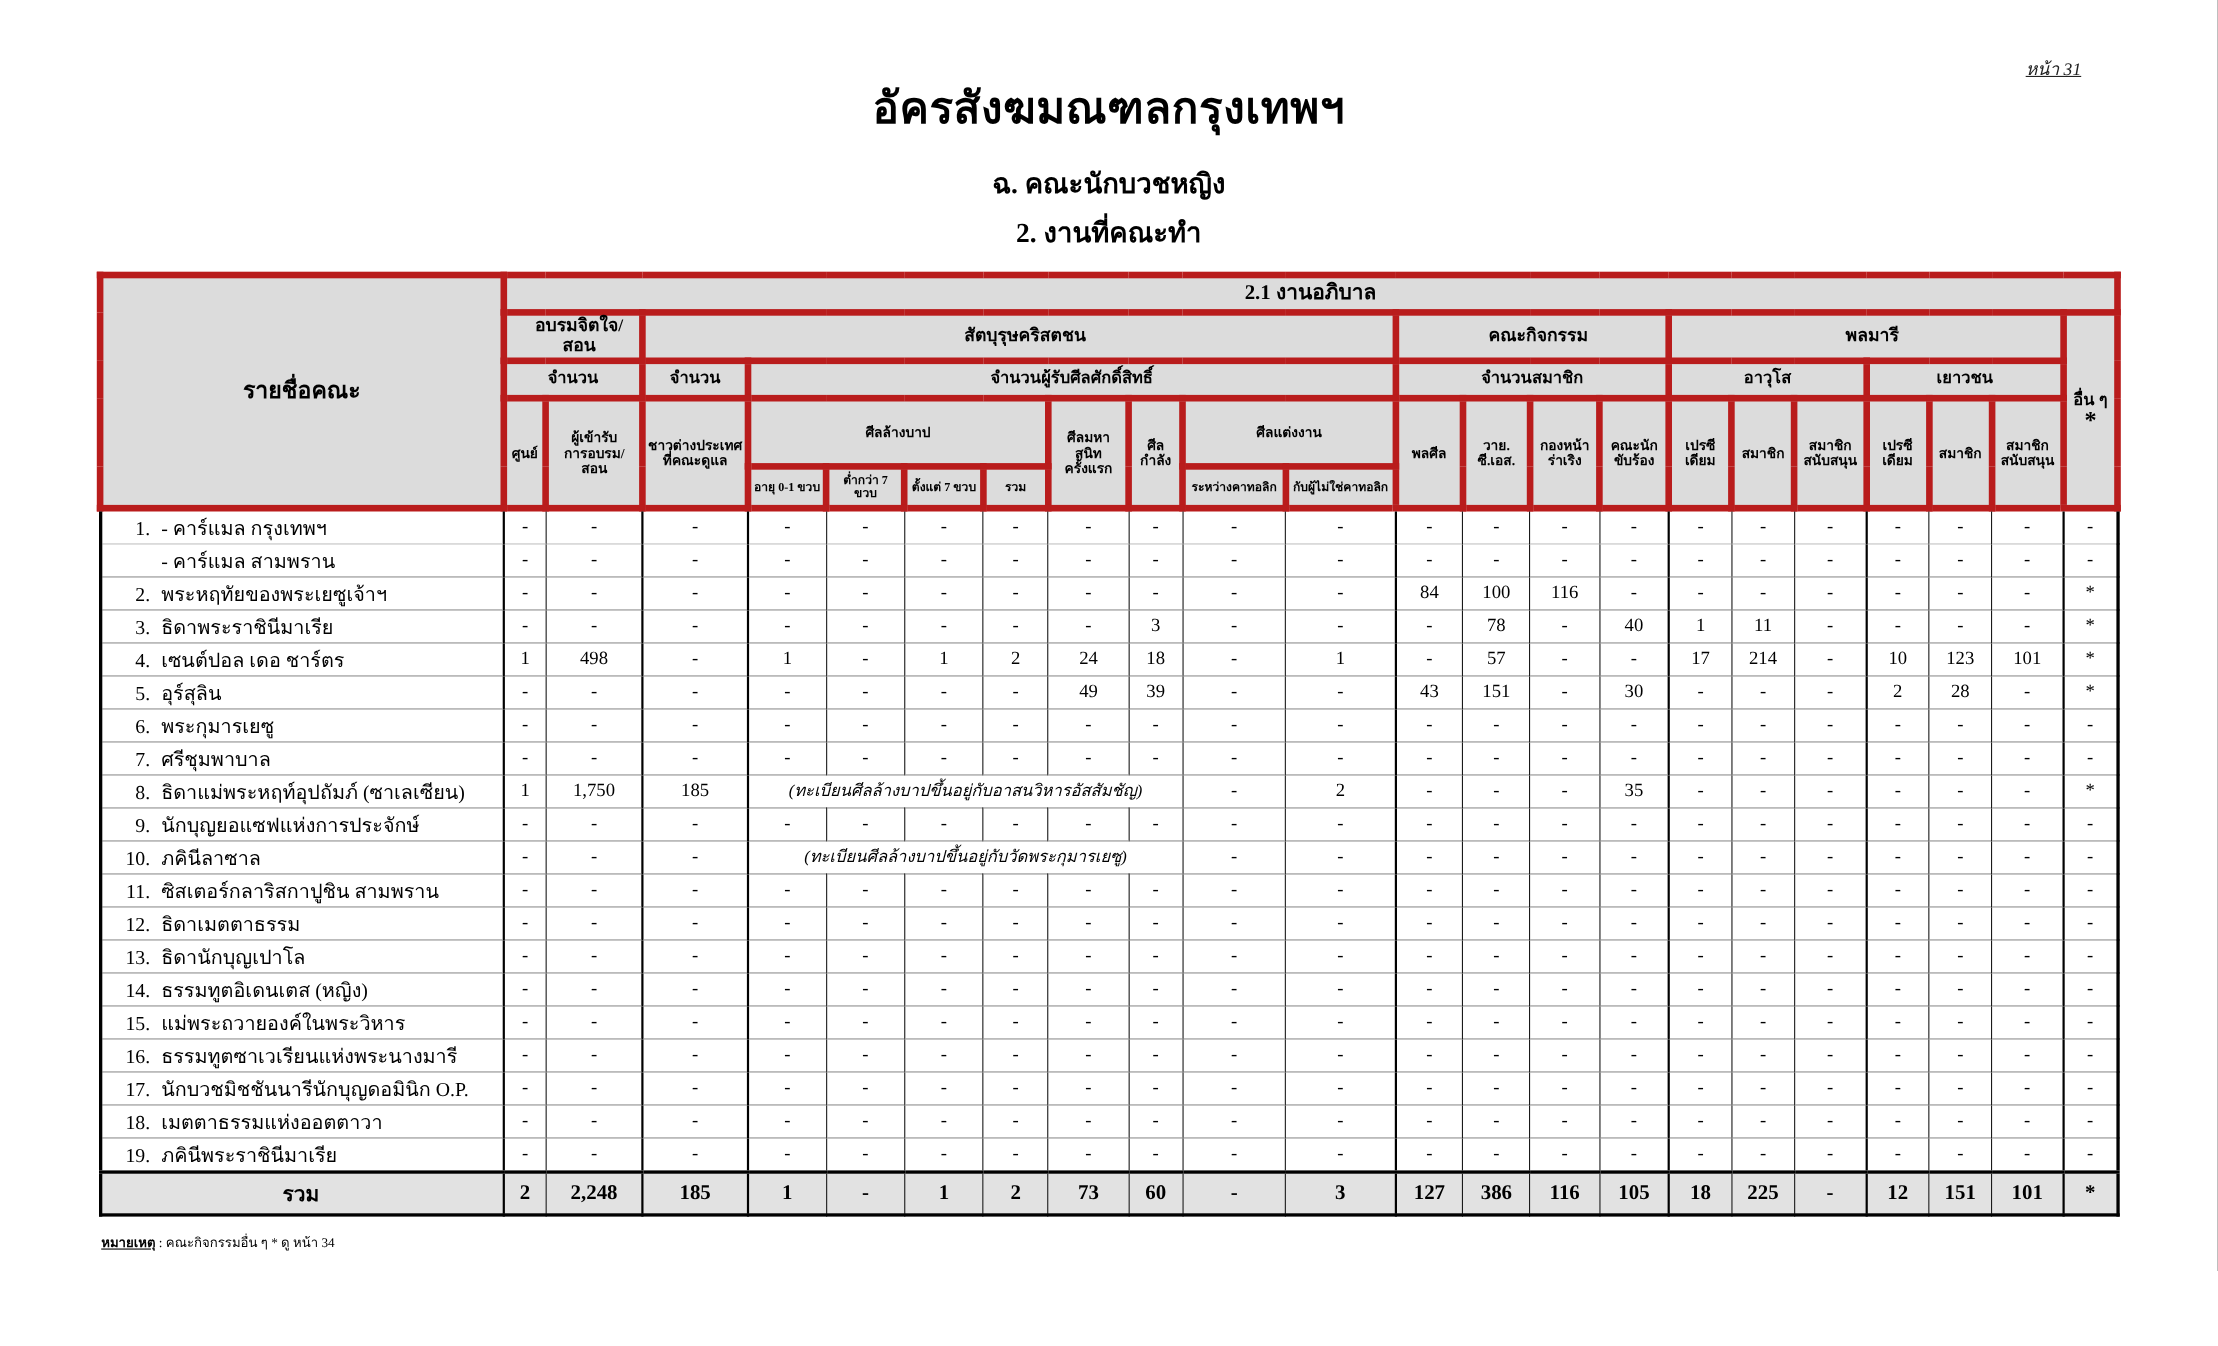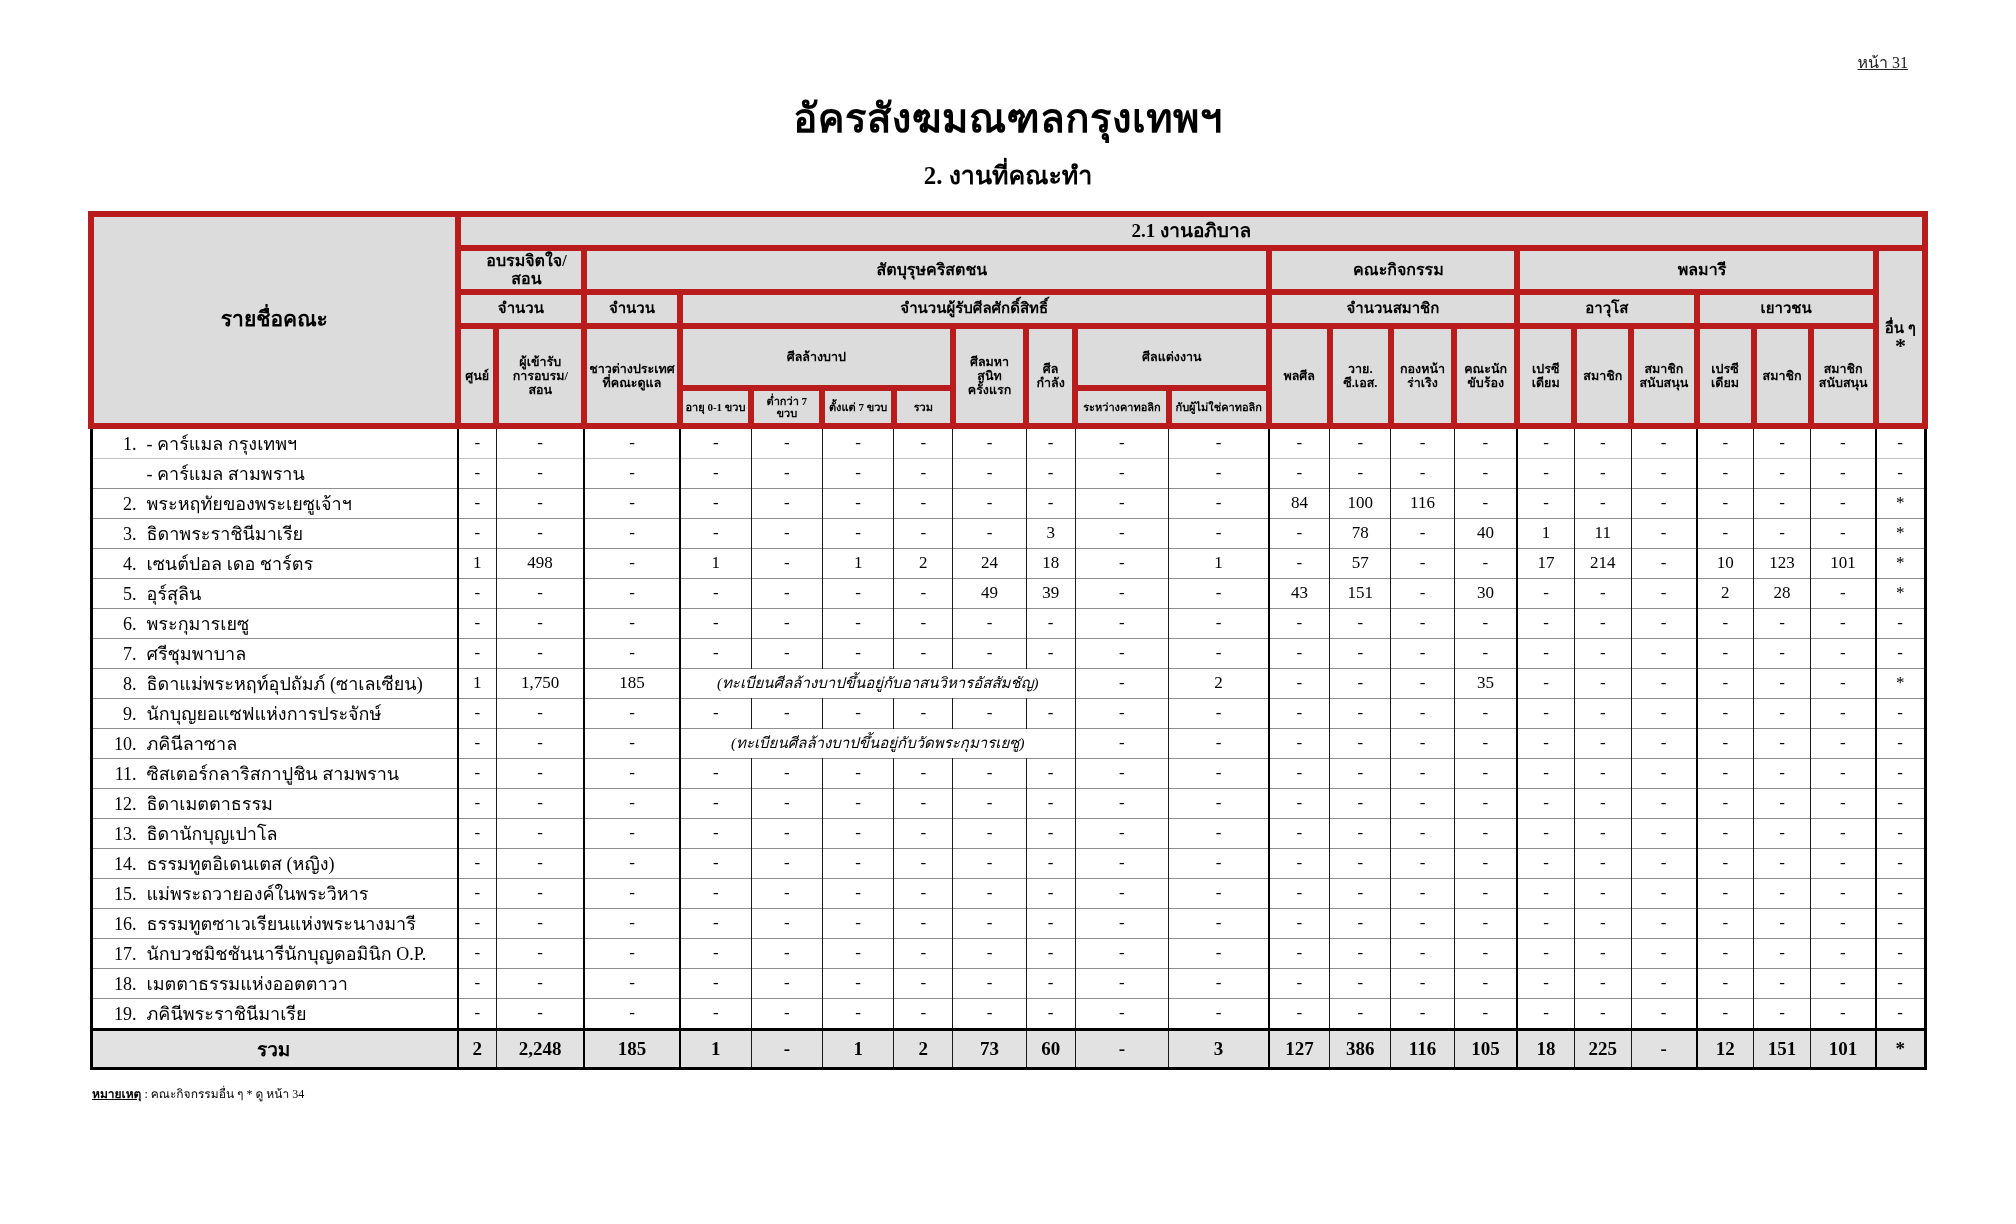--- a/index.html
+++ b/index.html
@@ -1,24 +1,24 @@
 <!DOCTYPE html>
 <html><head>
 <meta charset="utf-8">
 <style>
   html,body{margin:0;padding:0;background:#888;}
   .page{
     position:relative;width:2016px;height:1224px;background:#ffffff;
     font-family:"Liberation Serif","DejaVu Serif",serif;color:#000;overflow:hidden;
   }
   .page-label{
-    position:absolute;top:50px;right:108px;font-size:16px;
-    text-decoration:underline;color:#222;
+    position:absolute;top:50px;right:124px;font-size:16px;
+    text-decoration:underline;font-style:italic;color:#222;
   }
-  .head-block{padding-top:86px;text-align:center;}
+  .head-block{padding-top:66px;text-align:center;}
   .doc-title{font-size:40px;font-weight:bold;margin:0;letter-spacing:.5px;}
   .doc-sub1{font-size:25px;font-weight:bold;margin:16px 0 0 0;}
   .doc-sub2{font-size:25px;font-weight:bold;margin:5px 0 0 0;}
 
   table.report{
     border-collapse:collapse;table-layout:fixed;
     margin:16px 0 0 88px;width:1840px;
     border:3px solid #000;
   }
   th{
@@ -62,20 +62,21 @@
 </style>
 </head>
 <body>
 
 <div class="page">
 
   <div class="page-label">หน้า 31</div>
 
   <div class="head-block">
     <h1 class="doc-title">อัครสังฆมณฑลกรุงเทพฯ</h1>
+    <p class="doc-sub1">ฉ.  คณะนักบวชหญิง</p>
     <p class="doc-sub2">2.  งานที่คณะทำ</p>
   </div>
 
   <table class="report">
     <colgroup>
       <col style="width:360px">
         <col style="width:38px">
         <col style="width:86px">
         <col style="width:94px">
       <col style="width:70px">

